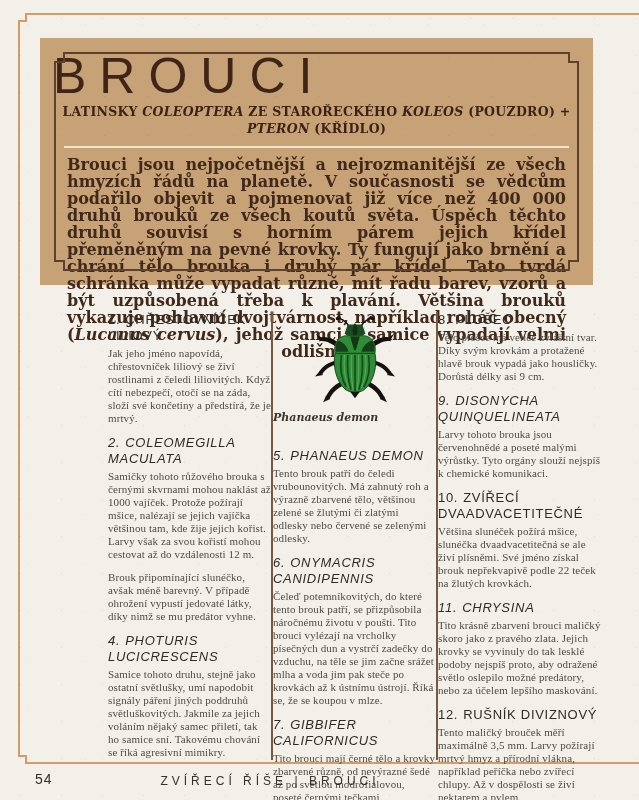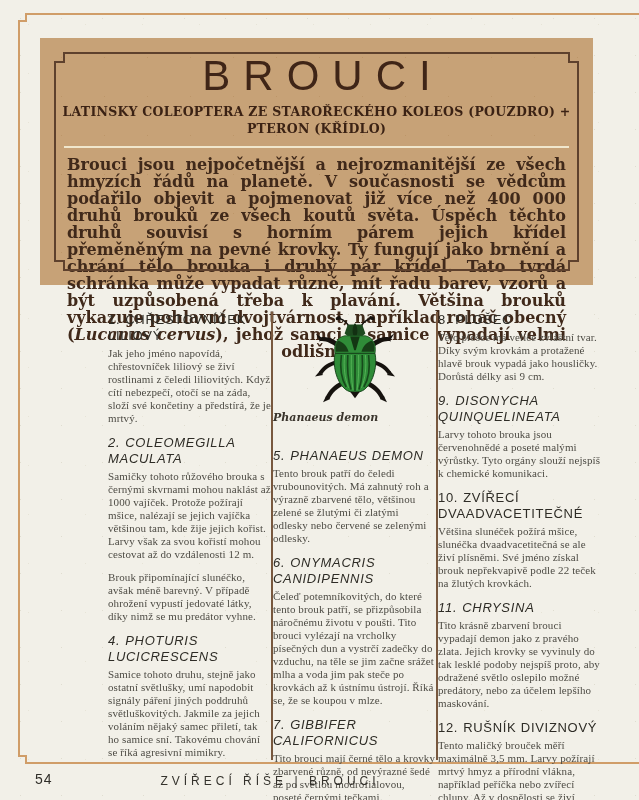--- a/index.html
+++ b/index.html
@@ -16,30 +16,30 @@
   
   .header-box{
     position:absolute;left:40px;top:38px;width:553px;height:247px;
     background:#c7a277;
     background-image:radial-gradient(#bd9668 .6px, transparent .8px);
     background-size:43px 39px;
     box-sizing:border-box;padding-top:15px;
   }
   .box-border{position:absolute;inset:0;pointer-events:none;}
   .title{
-    margin:0;text-align:center;
-    font-size:42px;line-height:46px;font-weight:400;
+    margin:0;
+    font-size:50px;line-height:46px;font-weight:400;
     letter-spacing:13px;text-indent:13px;color:#3f2517;
   }
   .subtitle{
     margin:4px 20px 0;text-align:center;
     font-family:"DejaVu Serif",serif;font-weight:700;
     font-size:12.5px;line-height:17px;letter-spacing:.3px;color:#3b2214;
   }
-  .subtitle .it{}
+  .subtitle .it{font-style:italic;}
   .sep{height:2px;background:#f0e7cd;margin:9px 24px 8px;}
   .intro{
     margin:0 27px;text-align:justify;text-align-last:center;
     font-family:"DejaVu Serif",serif;font-weight:700;
     font-size:16px;line-height:17px;color:#40291a;
   }
   .intro .it{font-style:italic;}
 
   
   .columns{
@@ -187,21 +187,21 @@
       <div class="entry">
         <h3 class="ehead latin"><span class="num">9.</span><span>DISONYCHA QUINQUELINEATA</span></h3>
         <p class="ebody">Larvy tohoto brouka jsou červenohnědé a poseté malými výrůstky. Tyto orgány slouží nejspíš k chemické komunikaci.</p>
       </div>
       <div class="entry">
         <h3 class="ehead"><span class="num">10.</span><span>ZVÍŘECÍ DVAADVACETITEČNÉ</span></h3>
         <p class="ebody">Většina slunéček požírá mšice, slunéčka dvaadvacetitečná se ale živí plísněmi. Své jméno získal brouk nepřekvapivě podle 22 teček na žlutých krovkách.</p>
       </div>
       <div class="entry">
         <h3 class="ehead latin"><span class="num">11.</span><span>CHRYSINA</span></h3>
-        <p class="ebody">Tito krásně zbarvení brouci vypadají demon jako z pravého zlata. Jejich krovky se vyvinuly do tak lesklé podoby nejspíš proto, aby odražené světlo oslepilo možné predátory, nebo za účelem lepšího maskování.</p>
+        <p class="ebody">Tito krásně zbarvení brouci maličký skoro jako z pravého zlata. Jejich krovky se vyvinuly do tak lesklé podoby nejspíš proto, aby odražené světlo oslepilo možné predátory, nebo za účelem lepšího maskování.</p>
       </div>
       <div class="entry">
         <h3 class="ehead"><span class="num">12.</span><span>RUŠNÍK DIVIZNOVÝ</span></h3>
         <p class="ebody">Tento maličký brouček měří maximálně 3,5 mm. Larvy požírají mrtvý hmyz a přírodní vlákna, například peříčka nebo zvířecí chlupy. Až v dospělosti se živí nektarem a pylem.</p>
       </div>
     </div>
 
   </div>
 
   <div class="pageno">54</div>

